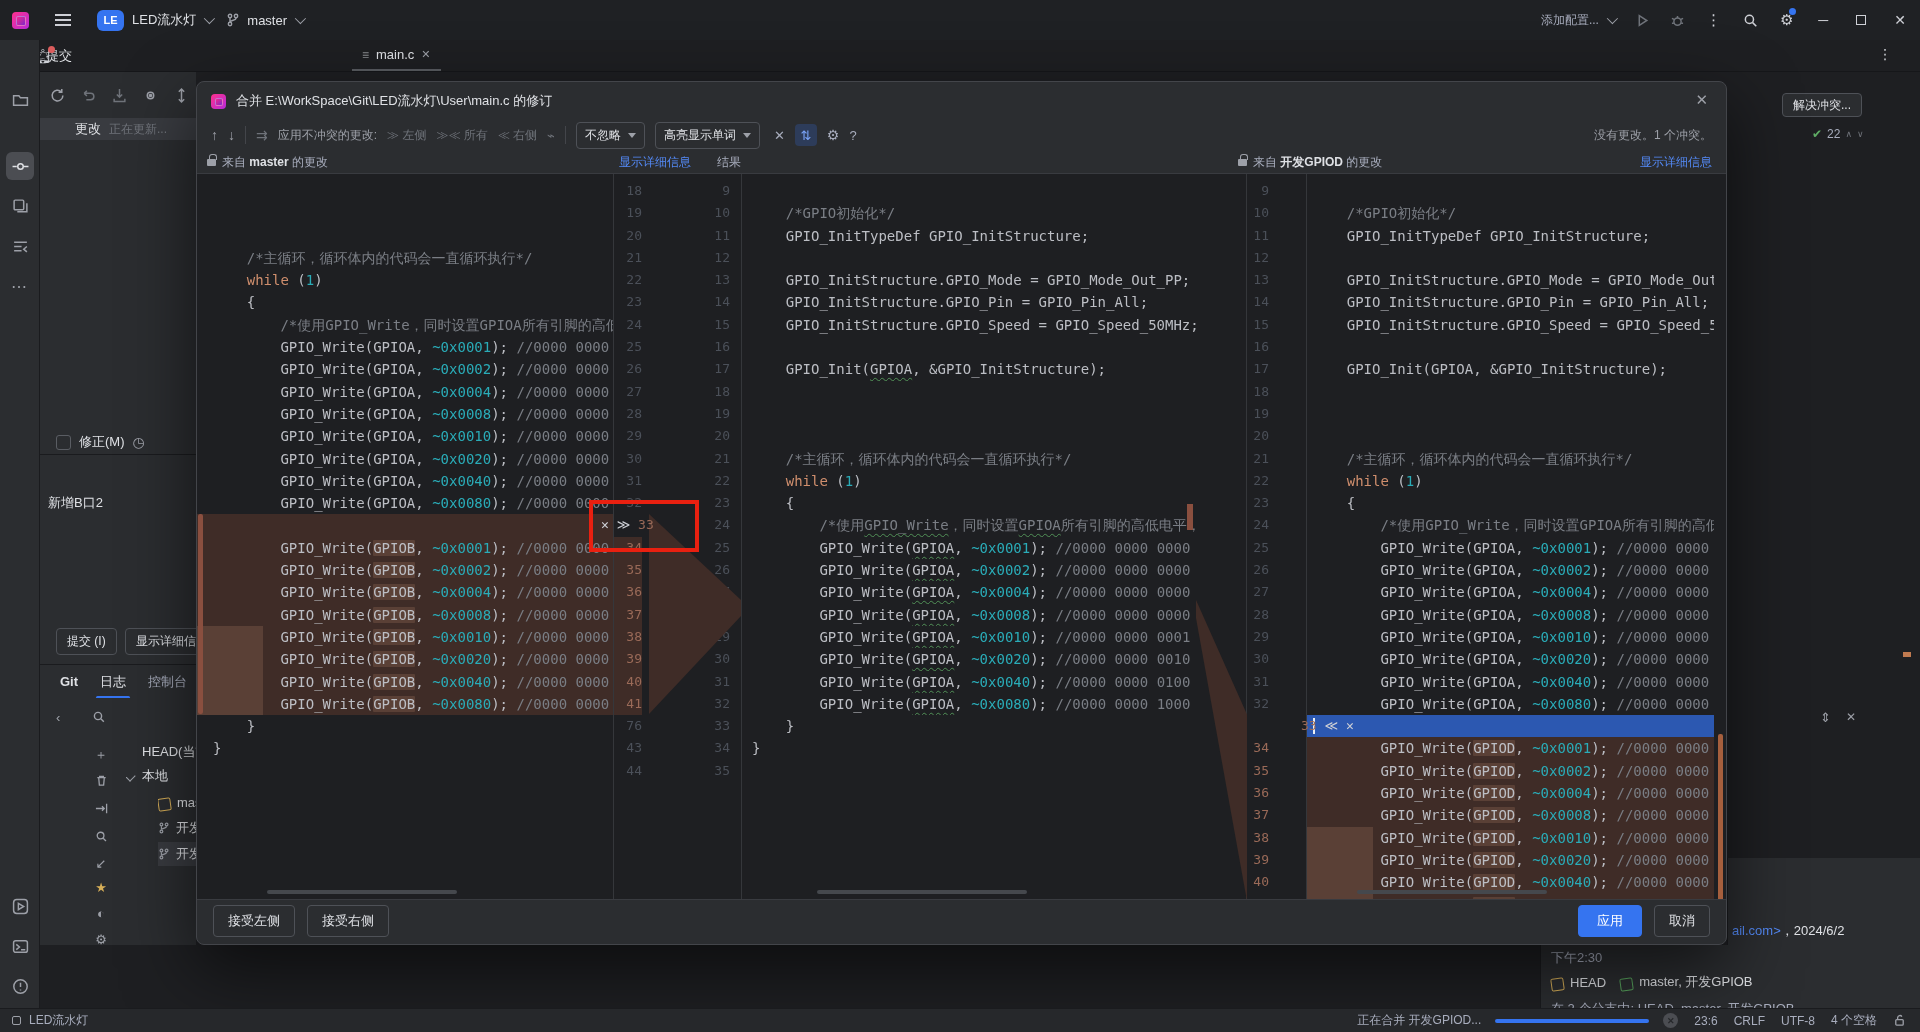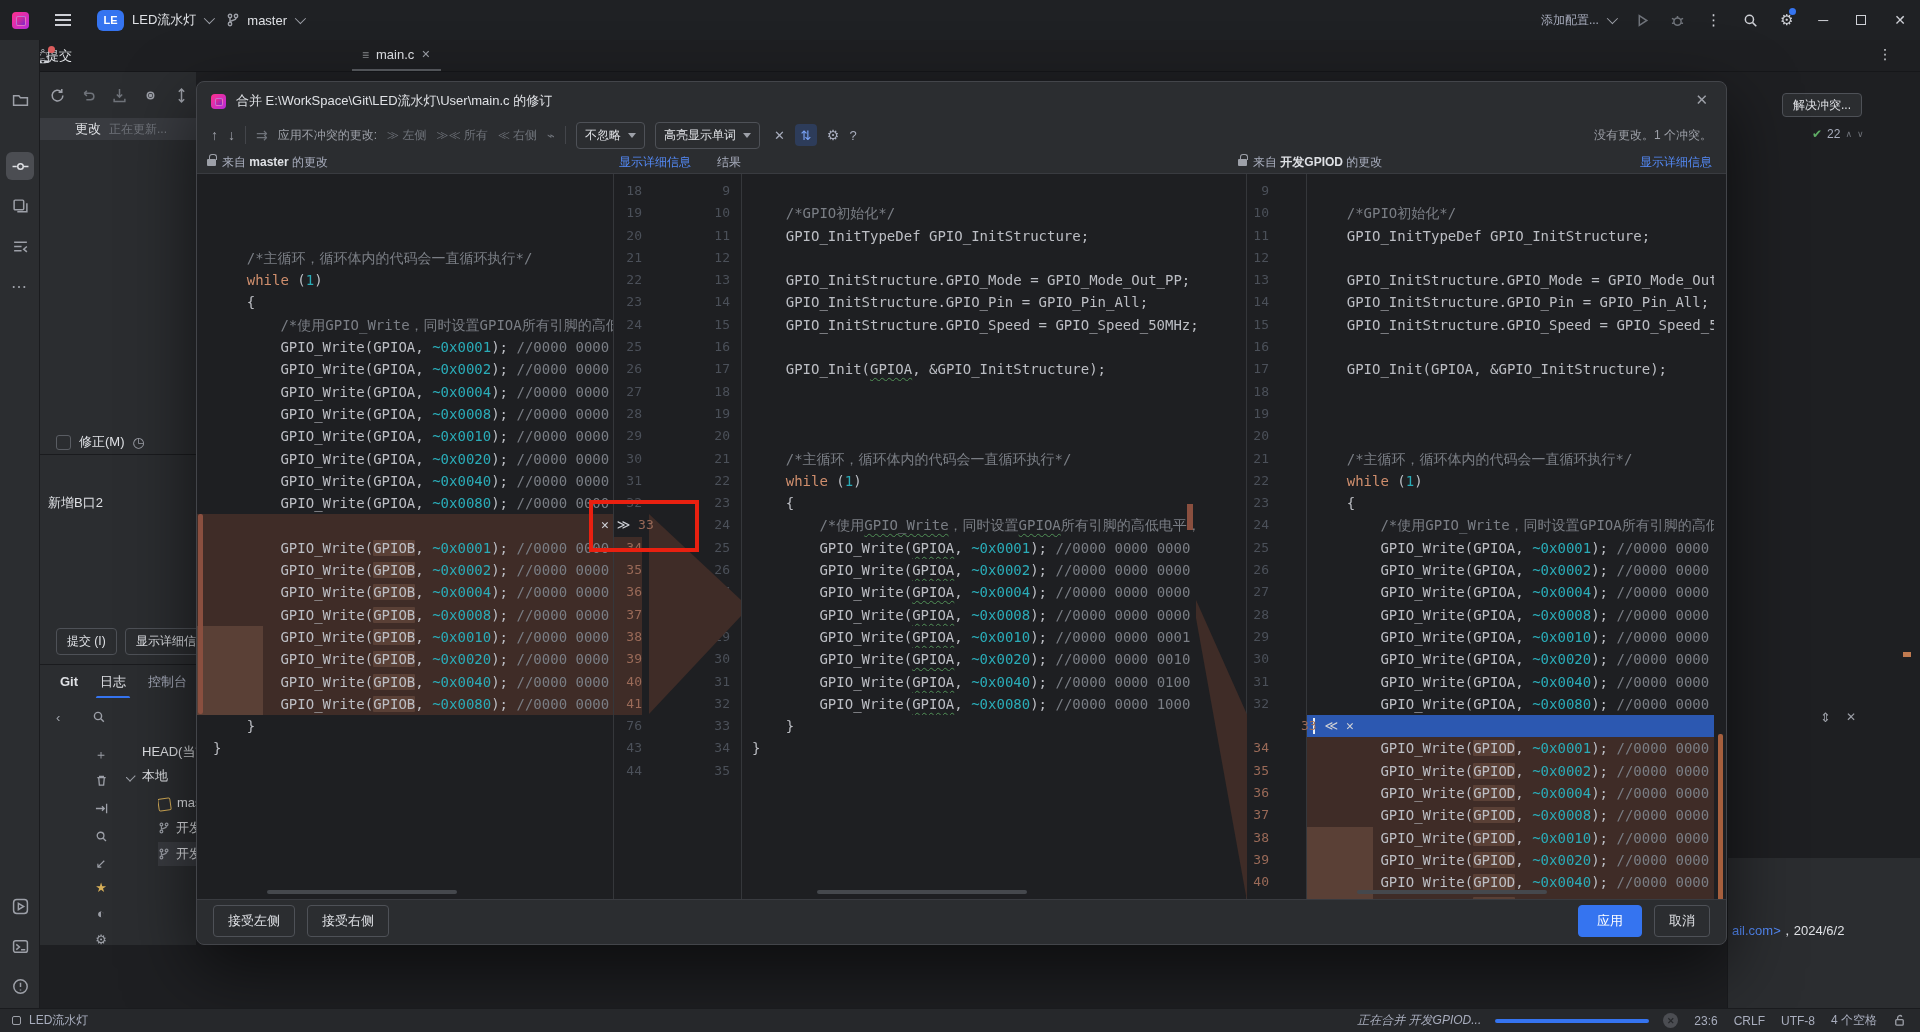--- a/index.html
+++ b/index.html
@@ -309,20 +309,30 @@
     <span class="dim" style="font-size:9px;">∨</span>
   </div>
   <span class="abs mid" style="left:1820px; top:710px; font-size:13px;">⇕</span>
   <span class="abs mid" style="left:1846px; top:710px; font-size:12px;">✕</span>
   <div class="abs" style="left:1903px; top:652px; width:8px; height:5px; background:#c07a50;"></div>
 
   <div id="detailspanel" class="abs">
     <div class="abs" style="left:4px; top:64px; font-size:13px; white-space:nowrap;">
       <span class="link">ail.com&gt;</span><span>，2024/6/2</span>
     </div>
+  </div>
+  <div id="detailslow" class="abs">
+    <div class="abs lbl" style="left:10px; top:4px;">下午2:30</div>
+    <div class="abs" style="left:10px; top:28px; display:flex; align-items:center; gap:6px; white-space:nowrap;">
+      <span class="tag-ic"></span>
+      <span>HEAD</span>
+      <span class="tag-ic green" style="margin-left:8px;"></span>
+      <span>master, 开发GPIOB</span>
+    </div>
+    <div class="abs lbl" style="left:10px; top:55px; white-space:nowrap;">在 2 个分支中: HEAD, master, 开发GPIOB</div>
   </div>
 
   <div id="dialog" class="abs">
 
     <div class="abs" style="left:14px; top:10px; display:flex; align-items:center; gap:10px;">
       <div class="logo-sq" style="width:15px; height:15px;"></div>
       <span class="txt13">合并 E:\WorkSpace\Git\LED流水灯\User\main.c 的修订</span>
     </div>
     <span class="abs mid" style="right:18px; top:9px; font-size:15px;">✕</span>
 
@@ -579,21 +589,21 @@
       <button class="btn-dlg">接受左侧</button>
       <button class="btn-dlg">接受右侧</button>
       <button class="btn-blue" style="margin-left:auto;">应用</button>
       <button class="btn-dlg">取消</button>
     </div>
   </div>
 
   <div id="statusbar" class="abs">
     <span style="width:9px; height:9px; border:1.4px solid #9da0a8; border-radius:2px; margin:0 8px 0 12px;"></span>
     <span>LED流水灯</span>
-    <span style="margin-left:auto;font-style:italic;">正在合并 开发GPIOD...</span>
+    <span style="margin-left:auto;">正在合并 开发GPIOD...</span>
     <div class="prog" style="margin:0 14px;"></div>
     <div class="prog-x">✕</div>
     <span style="margin:0 16px;">23:6</span>
     <span style="margin-right:16px;">CRLF</span>
     <span style="margin-right:16px;">UTF-8</span>
     <span style="margin-right:16px;">4 个空格</span>
     <svg class="mini" width="13" height="13" viewBox="0 0 14 14" style="margin-right:14px;">
         <rect x="3" y="6" width="8" height="6" rx="1"></rect>
         <path d="M5 6V4a2.5 2.5 0 0 1 4.6-1.2"></path>
       </svg>

